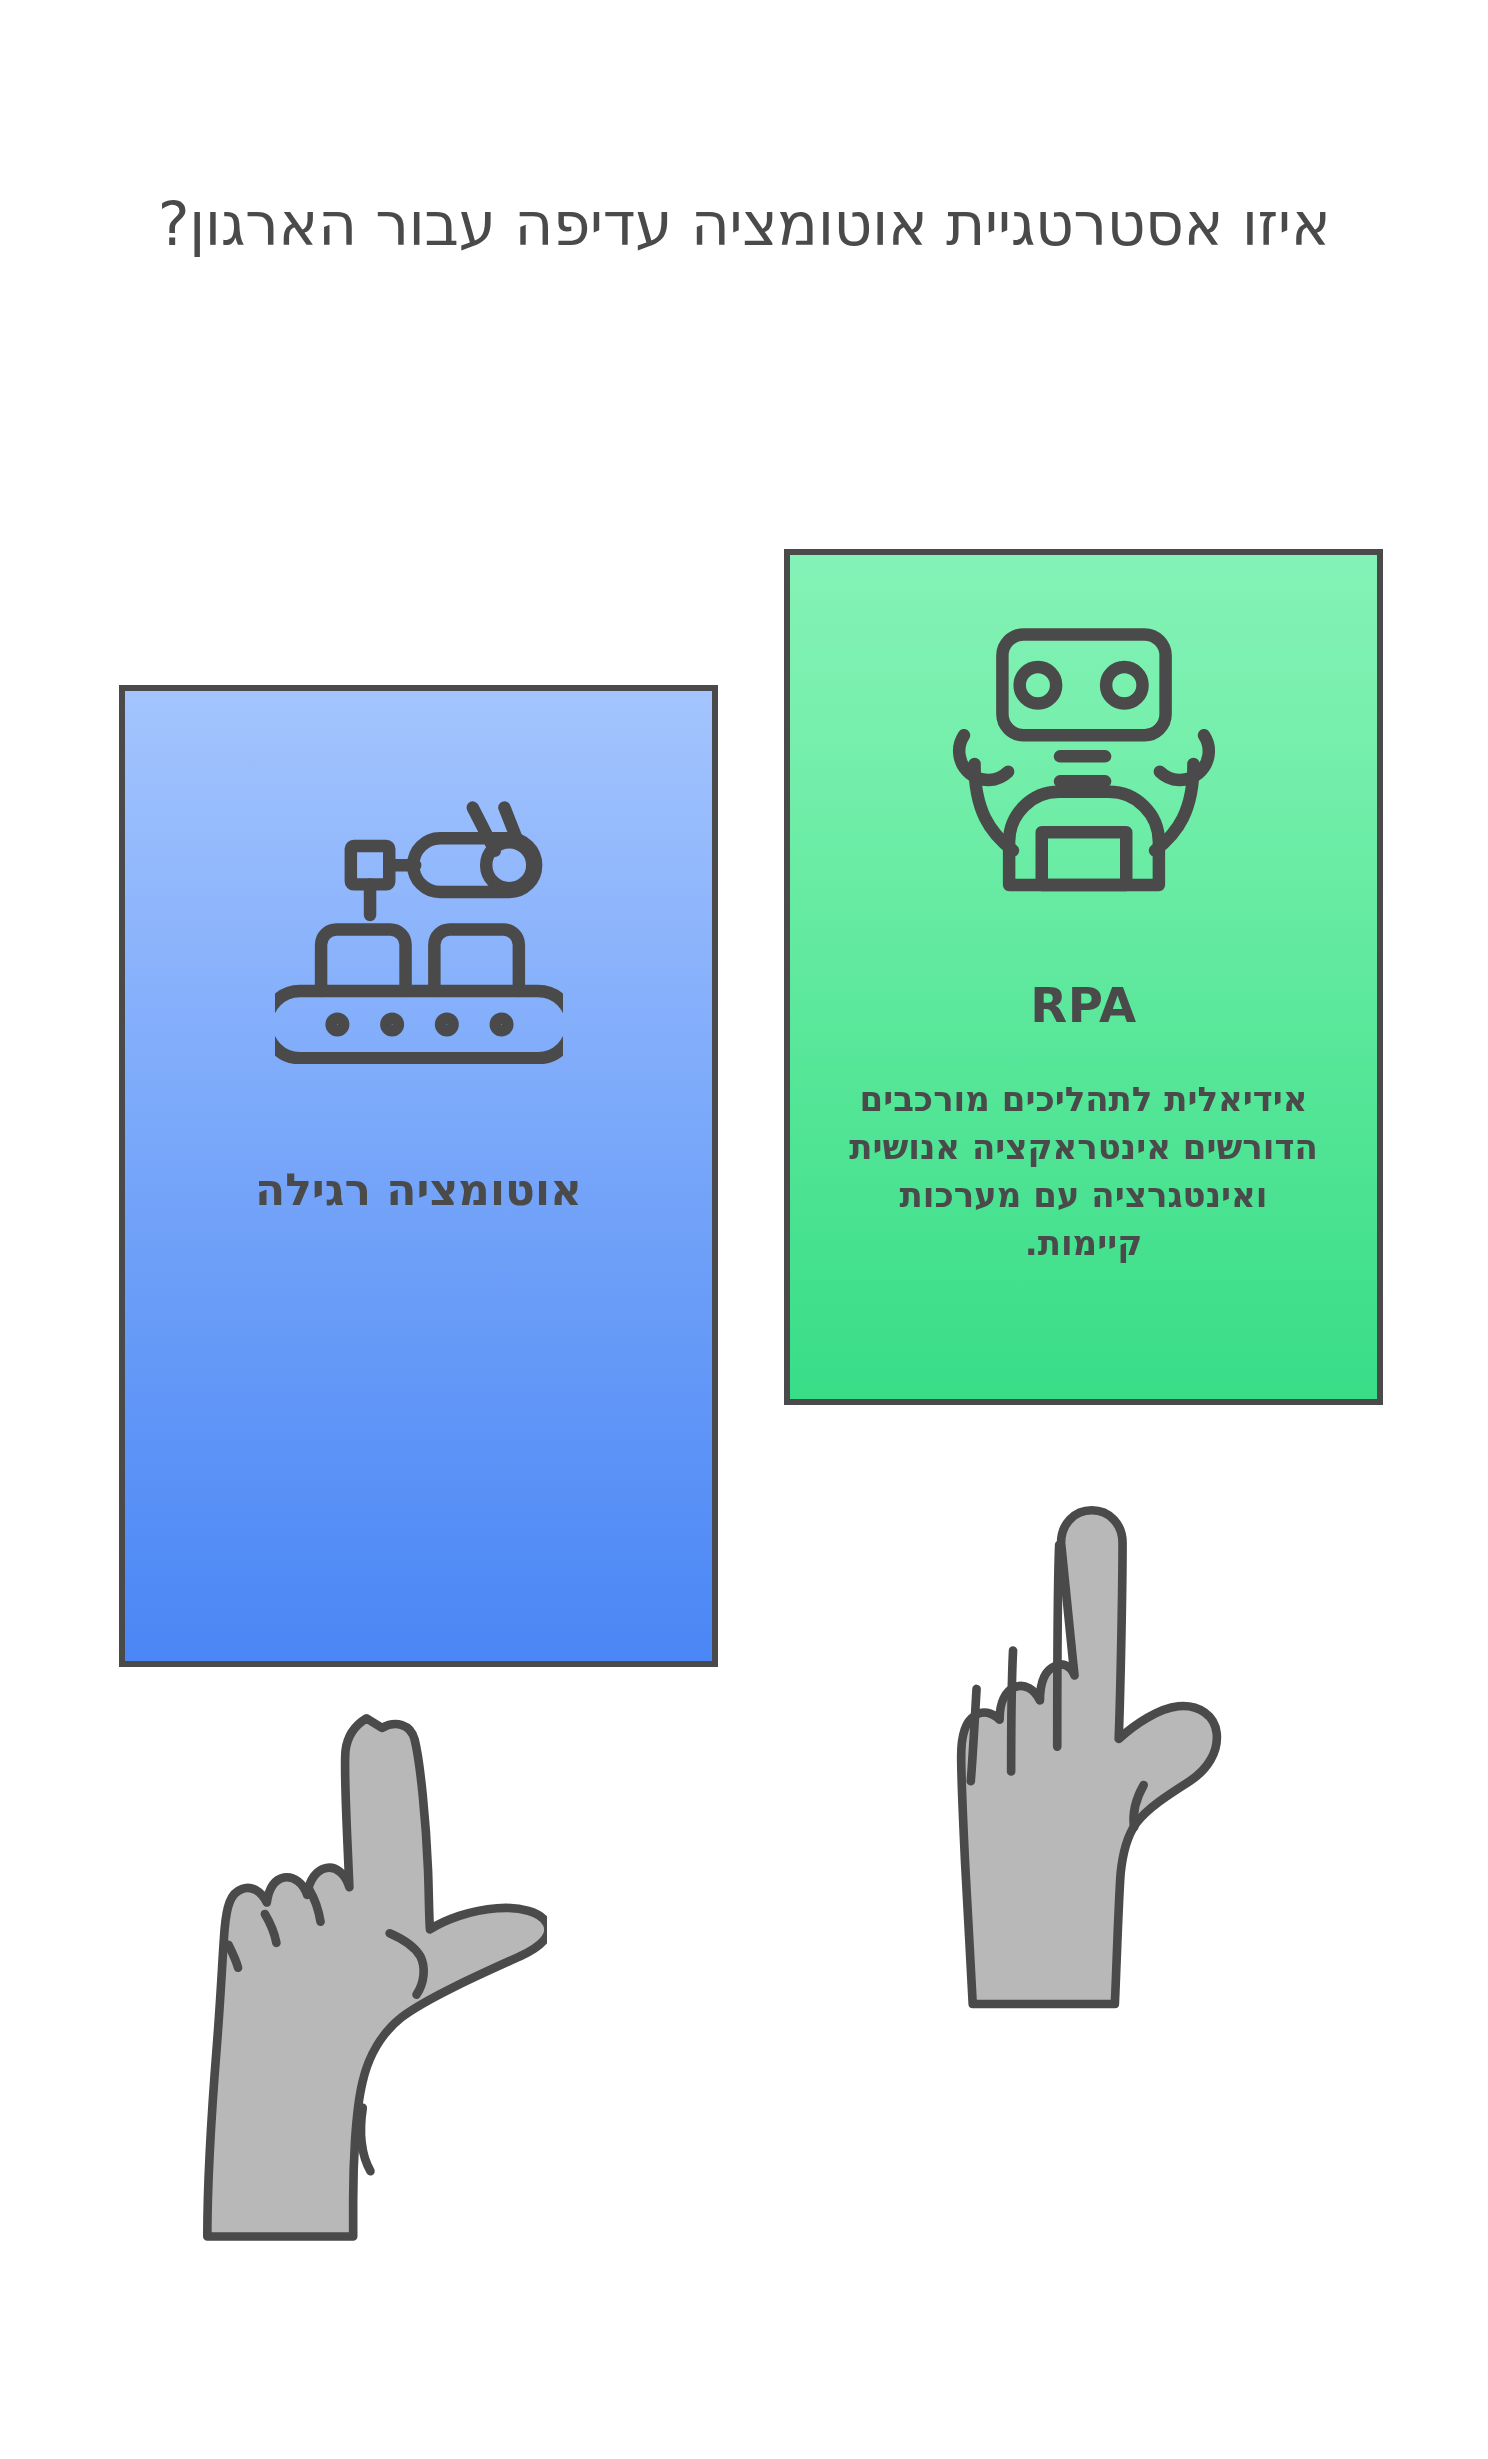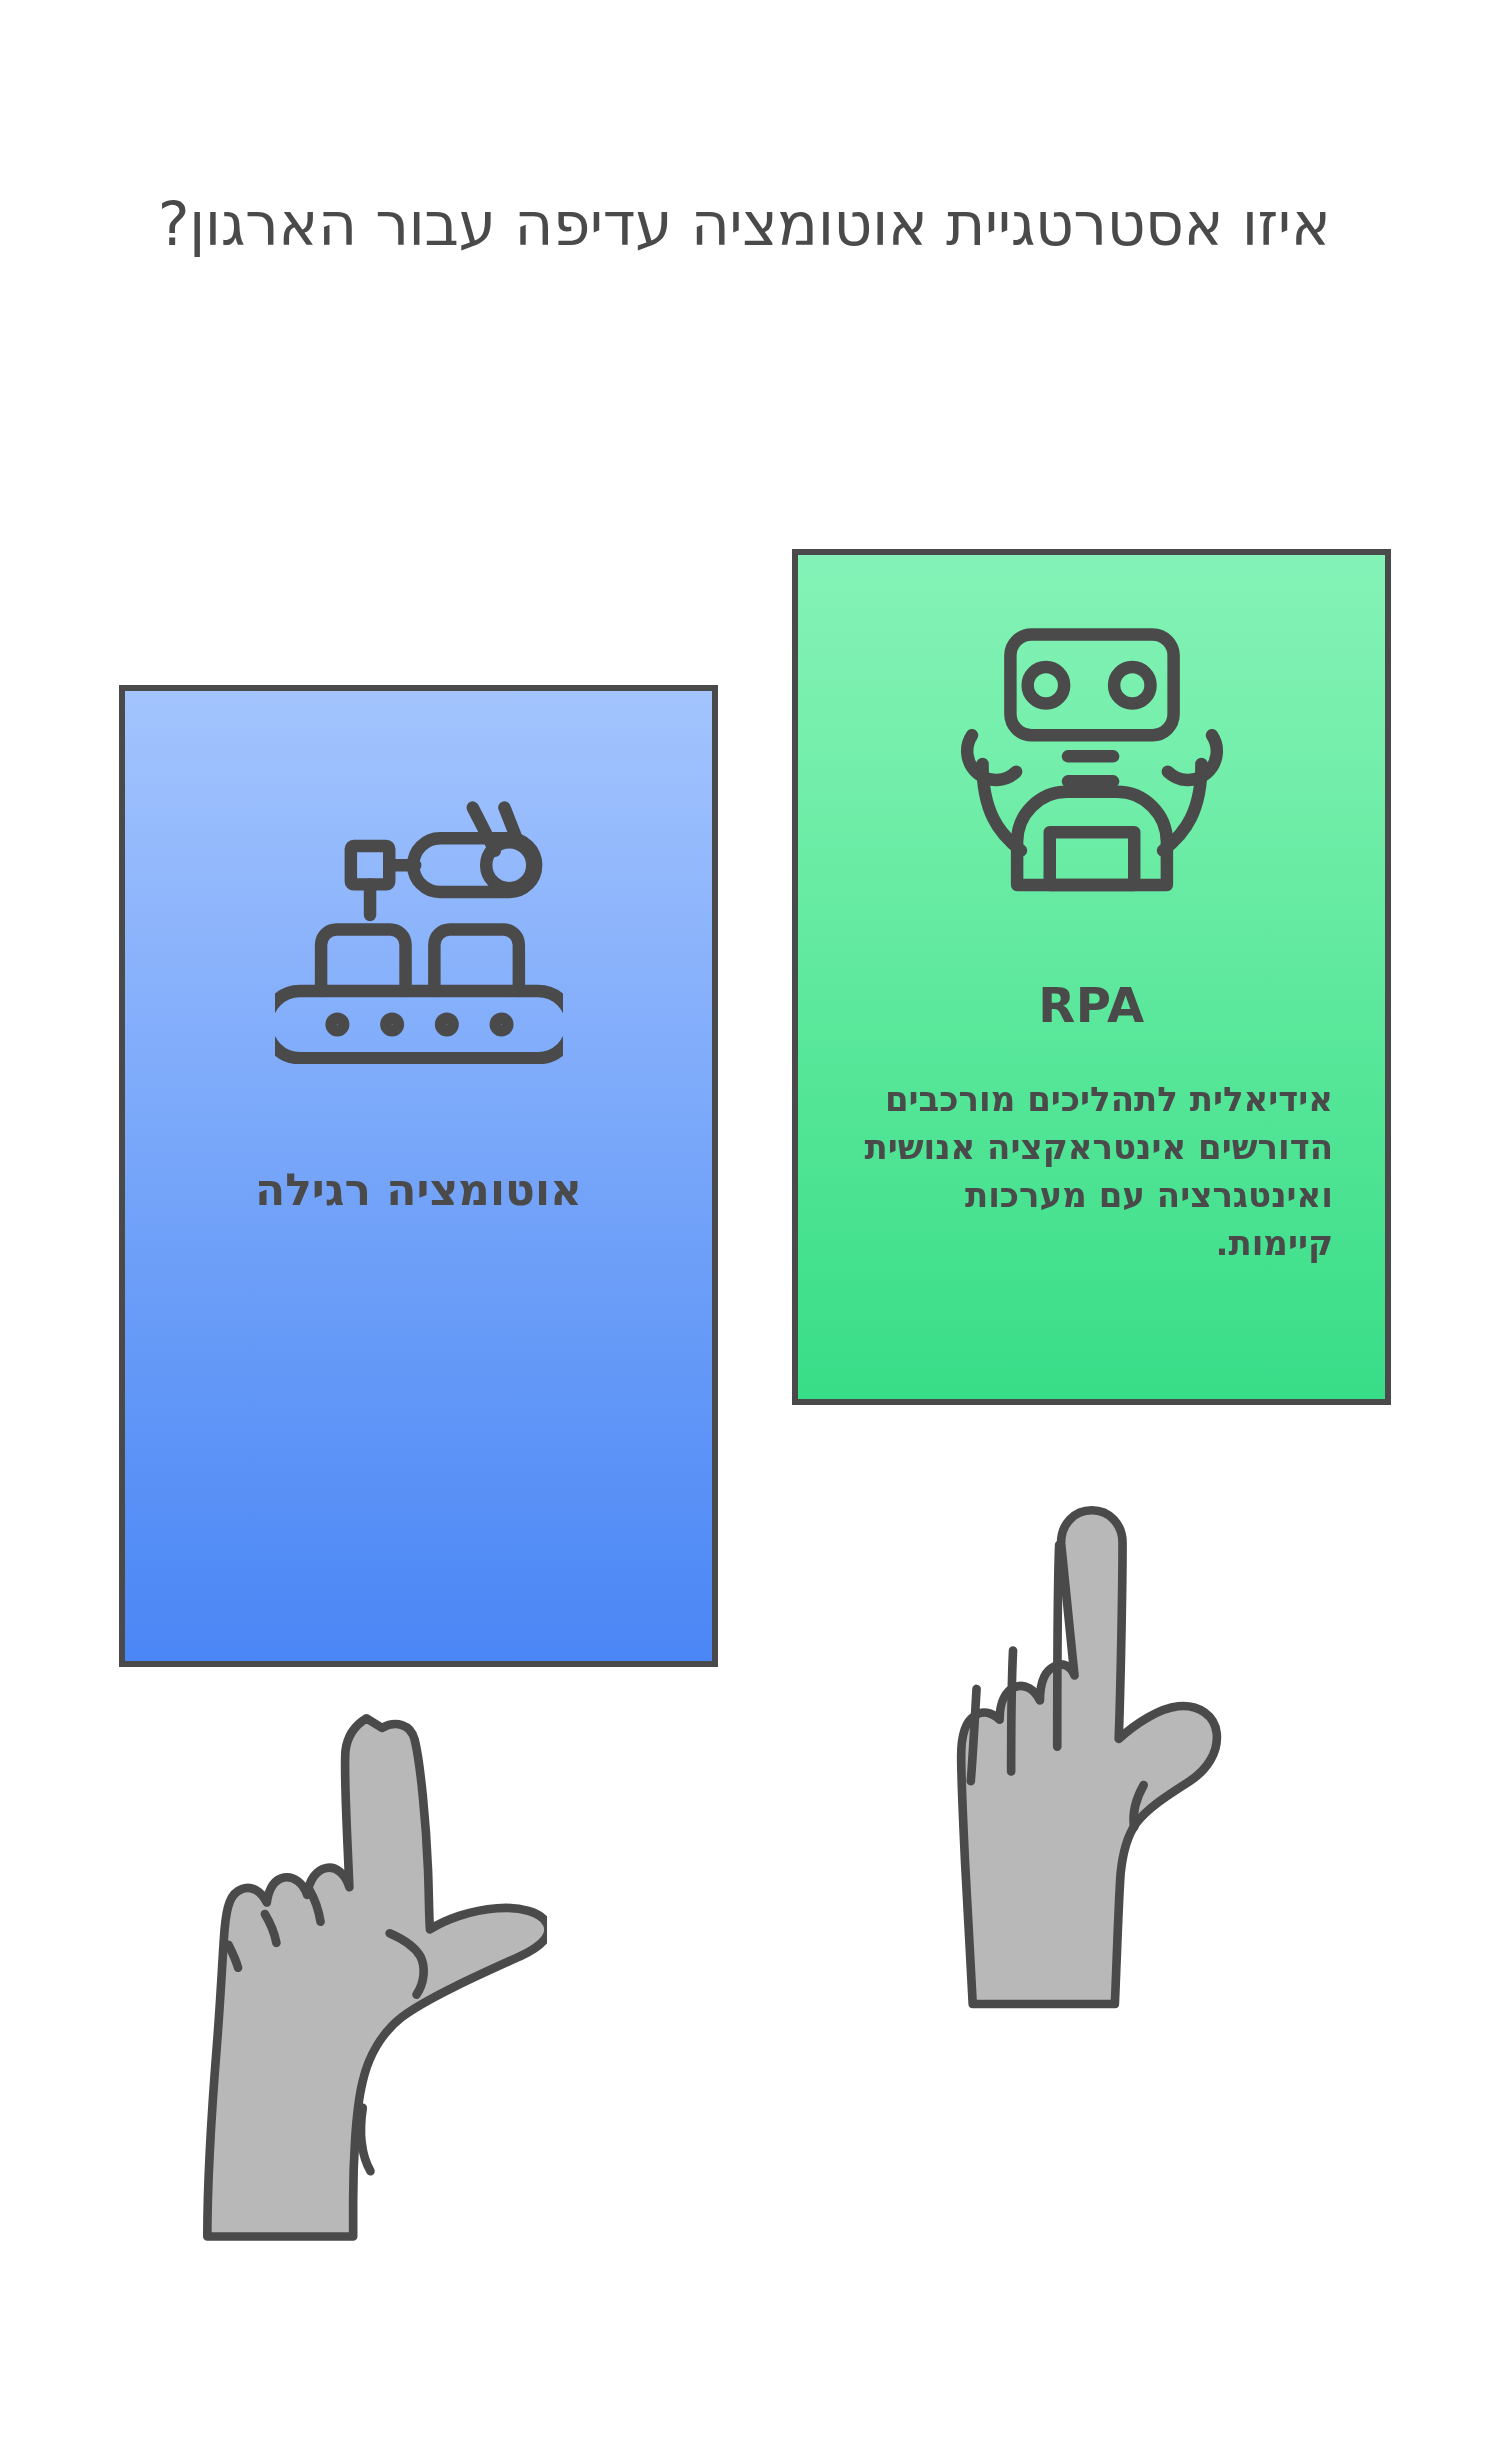--- a/index.html
+++ b/index.html
@@ -52,21 +52,20 @@
     background: linear-gradient(180deg, #a3c4fd 0%, #8fb6fc 22%, #6a9df8 62%, #4a86f5 100%);
     margin-left: 12px;
   }
 
   .card-green {
     left: 784px;
     top: 549px;
     width: 599px;
     height: 856px;
     background: linear-gradient(180deg, #84f2b6 0%, #76efac 22%, #55e698 62%, #38dd88 100%);
-    margin-left: 8px;
   }
 
   .card-icon {
     margin-top: 0;
     display: block;
   }
   .card-blue .card-icon { margin-top: 104px; }
   .card-green .card-icon { margin-top: 58px; }
 
   .card-heading {
@@ -77,20 +76,21 @@
     line-height: 1.2;
     direction: rtl;
   }
   .card-blue .card-heading { margin-top: 100px; }
   .card-green .card-heading { margin-top: 85px; font-size: 48px; letter-spacing: 0.5px; }
 
   .card-body {
     font-size: 34px;
     font-weight: bold;
     color: #4a4a4a;
+    text-align: center;
     line-height: 1.42;
     direction: rtl;
     box-sizing: border-box;
   }
   .card-blue .card-body { margin-top: 40px; padding: 0 52px; }
   .card-green .card-body { margin-top: 40px; padding: 0 52px; }
 
   
   .hand {
     position: absolute;

